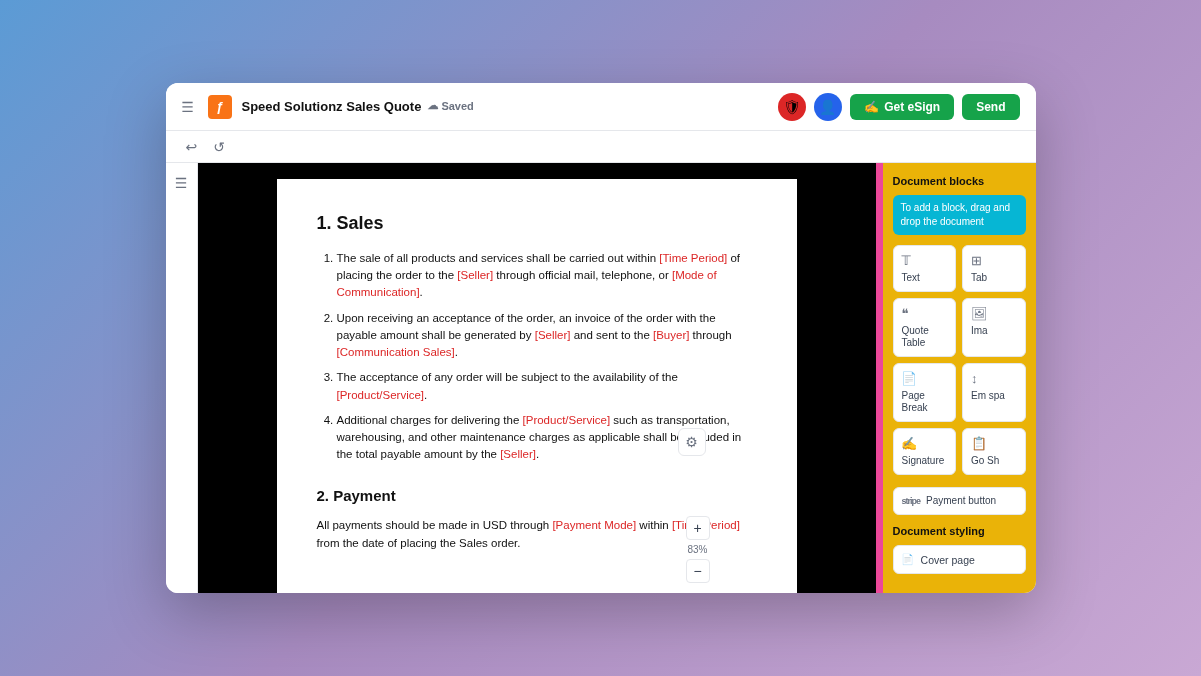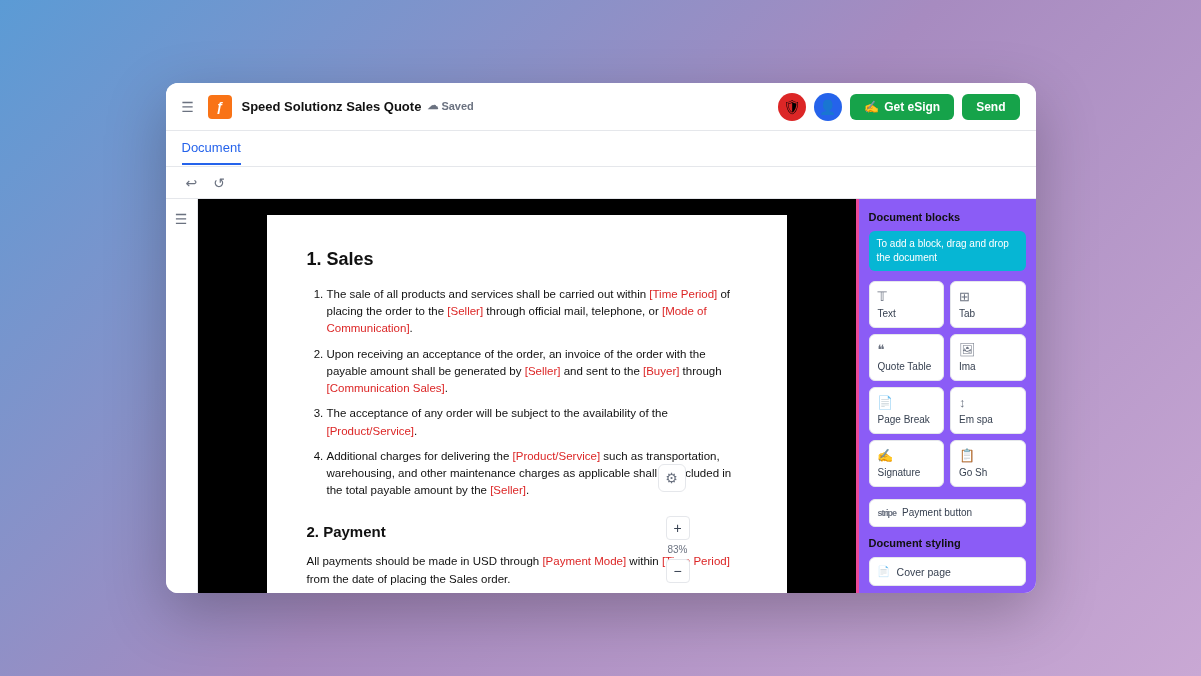--- a/index.html
+++ b/index.html
@@ -200,23 +200,23 @@
     .placeholder-red {
       color: #dc2626;
     }
     .doc-paragraph {
       font-size: 11.5px;
       line-height: 1.6;
       margin-bottom: 12px;
     }
     
     .right-panel {
-      width: 180px;
-      background: #8b5cf6;
-      border-left: 3px solid #ec4899;
+      width: 160px;
+      background: #eab308;
+      border-left: 7px solid #ec4899;
       padding: 12px 10px;
       overflow-y: auto;
       flex-shrink: 0;
     }
     .panel-section-title {
       font-size: 11px;
       font-weight: 600;
       color: #111;
       margin-bottom: 8px;
     }
@@ -373,23 +373,20 @@
       <div class="avatar-icon" style="background:#dc2626;">🛡</div>
       <div class="avatar-icon" style="background:#2563eb;">👤</div>
       <button class="btn-get-esign">
         <span>✍</span>
         <span>Get eSign</span>
       </button>
       <button class="btn-send">Send</button>
     </div>
   </div>
 
-  <div class="tabs-bar">
-    <div class="tab-item active">Document</div>
-  </div>
 
   <div class="toolbar">
     <button class="toolbar-btn">↩</button>
     <button class="toolbar-btn">↺</button>
   </div>
 
   <div class="main-content">
 
     <div class="sidebar-icon-area">
       <div class="sidebar-icon">☰</div>

